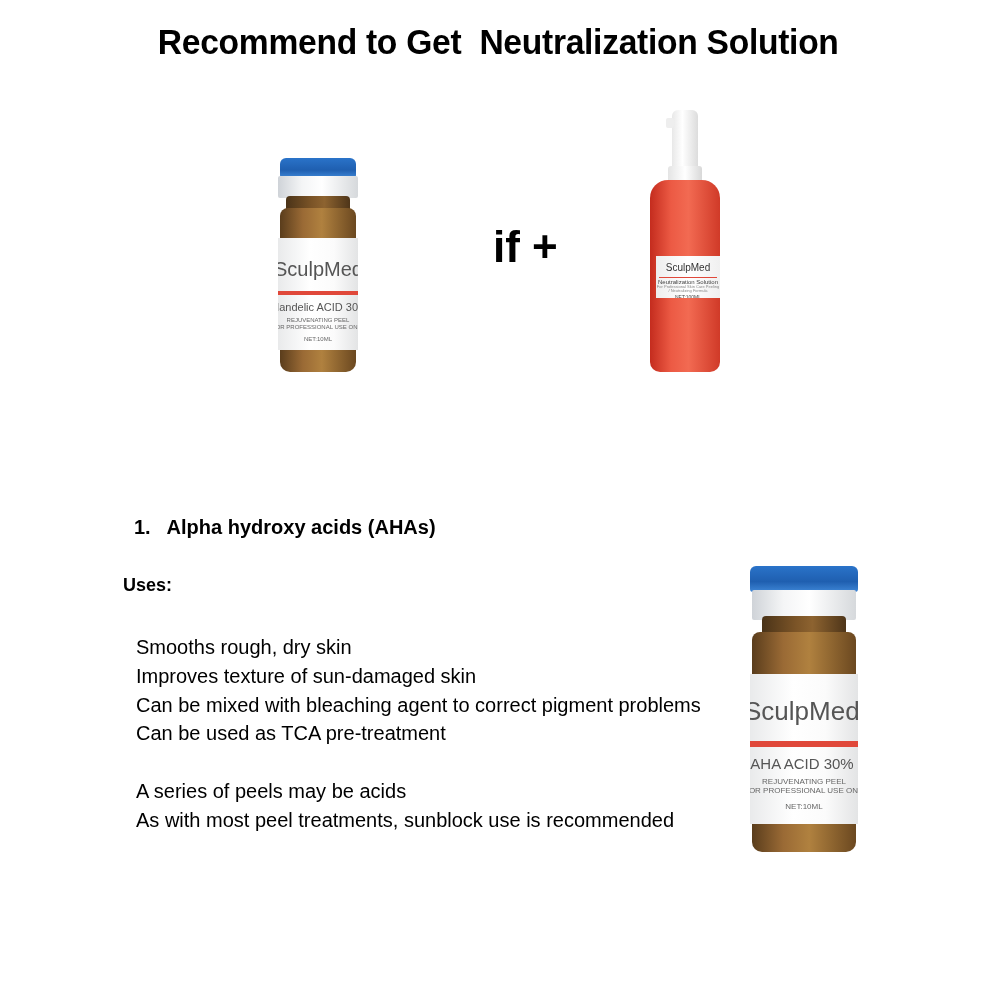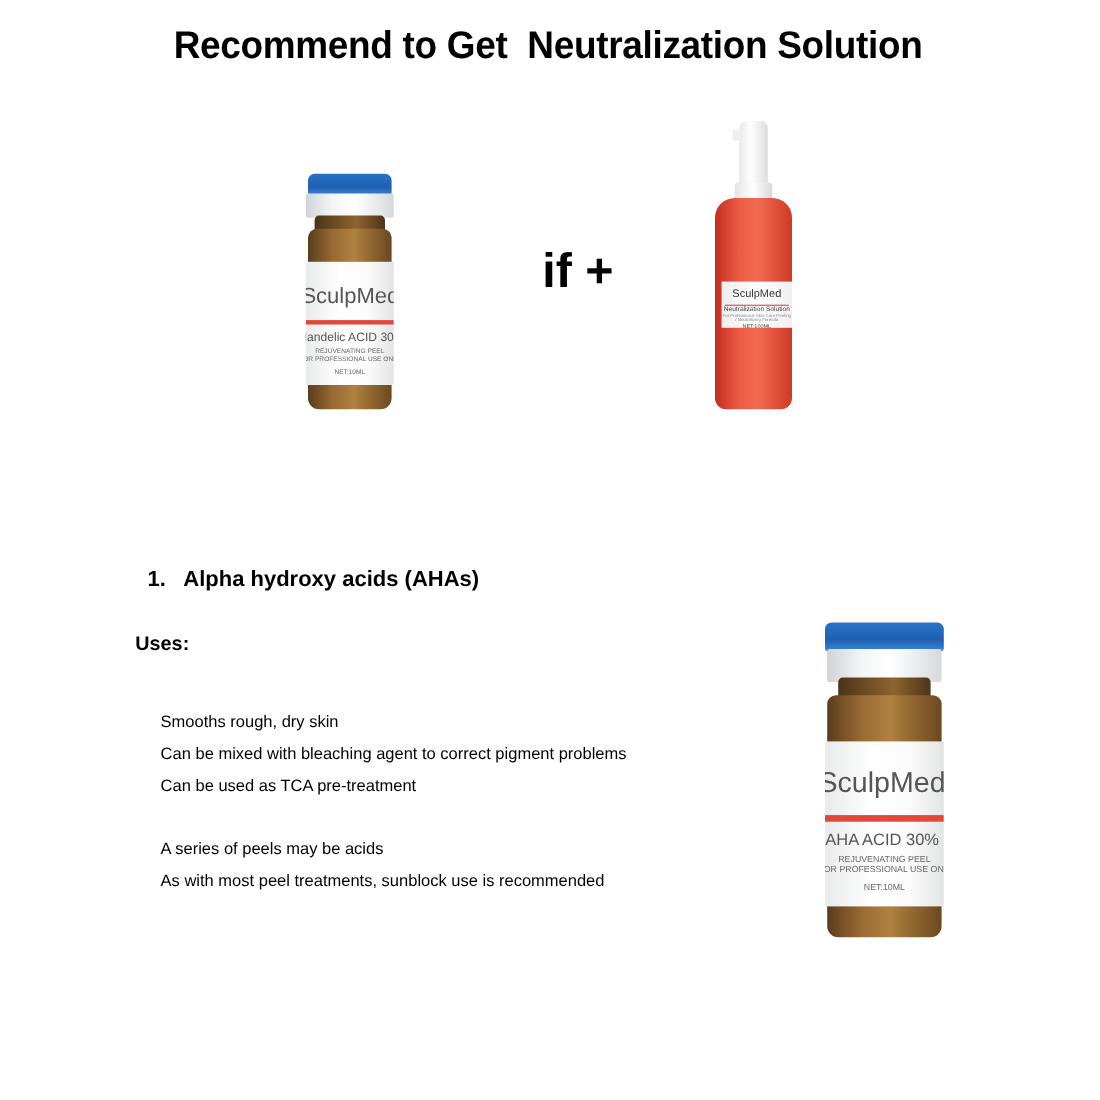--- a/index.html
+++ b/index.html
@@ -66,21 +66,21 @@
     .spray .brand { font-size: 10px; color: #333; margin-top: 6px; white-space: nowrap; }
     .spray .redline { height: 1px; background: #e0483a; margin: 4px 3px 1px; }
     .spray .product { font-size: 6px; color: #444; white-space: nowrap; }
     .spray .tiny { font-size: 4px; color: #888; line-height: 1.1; }
     .spray .net { font-size: 5px; color: #444; }
     
     .heading {
       position: absolute; left: 134px; top: 516px; font-size: 20px; font-weight: bold; white-space: pre;
     }
     .uses { position: absolute; left: 123px; top: 575px; font-size: 18px; font-weight: bold; }
-    .list { position: absolute; left: 134px; top: 631px; font-size: 15px; line-height: 28.8px; margin: 12px; padding: 0; list-style: none; }
+    .list { position: absolute; left: 134px; top: 631px; font-size: 20px; line-height: 28.8px; margin: 2px; padding: 0; list-style: none; }
     .list li { white-space: nowrap; }
     .list li.gap { height: 28.8px; }
   </style>
 </head>
 <body>
 
 <div class="title">Recommend to Get  Neutralization Solution</div>
 
 <div class="vial" style="left:278px; top:158px; width:80px; height:214px;">
   <div class="cap" style="height:20px; left:2px; right:2px;"></div>
@@ -110,20 +110,21 @@
     <div class="product">Neutralization Solution</div>
     <div class="tiny">For Professional Skin Care Peeling / Neutralizing Formula</div>
     <div class="net">NET:100ML</div>
   </div>
 </div>
 
 <div class="heading">1.   Alpha hydroxy acids (AHAs)</div>
 <div class="uses">Uses:</div>
 <ul class="list">
   <li>Smooths rough, dry skin</li>
+  <li>Improves texture of sun-damaged skin</li>
   <li>Can be mixed with bleaching agent to correct pigment problems</li>
   <li>Can be used as TCA pre-treatment</li>
   <li class="gap"></li>
   <li>A series of peels may be acids</li>
   <li>As with most peel treatments, sunblock use is recommended</li>
 </ul>
 
 <div class="vial" style="left:750px; top:566px; width:108px; height:288px;">
   <div class="cap" style="height:26px;"></div>
   <div class="collar" style="left:2px; right:2px; top:24px; height:30px;"></div>

